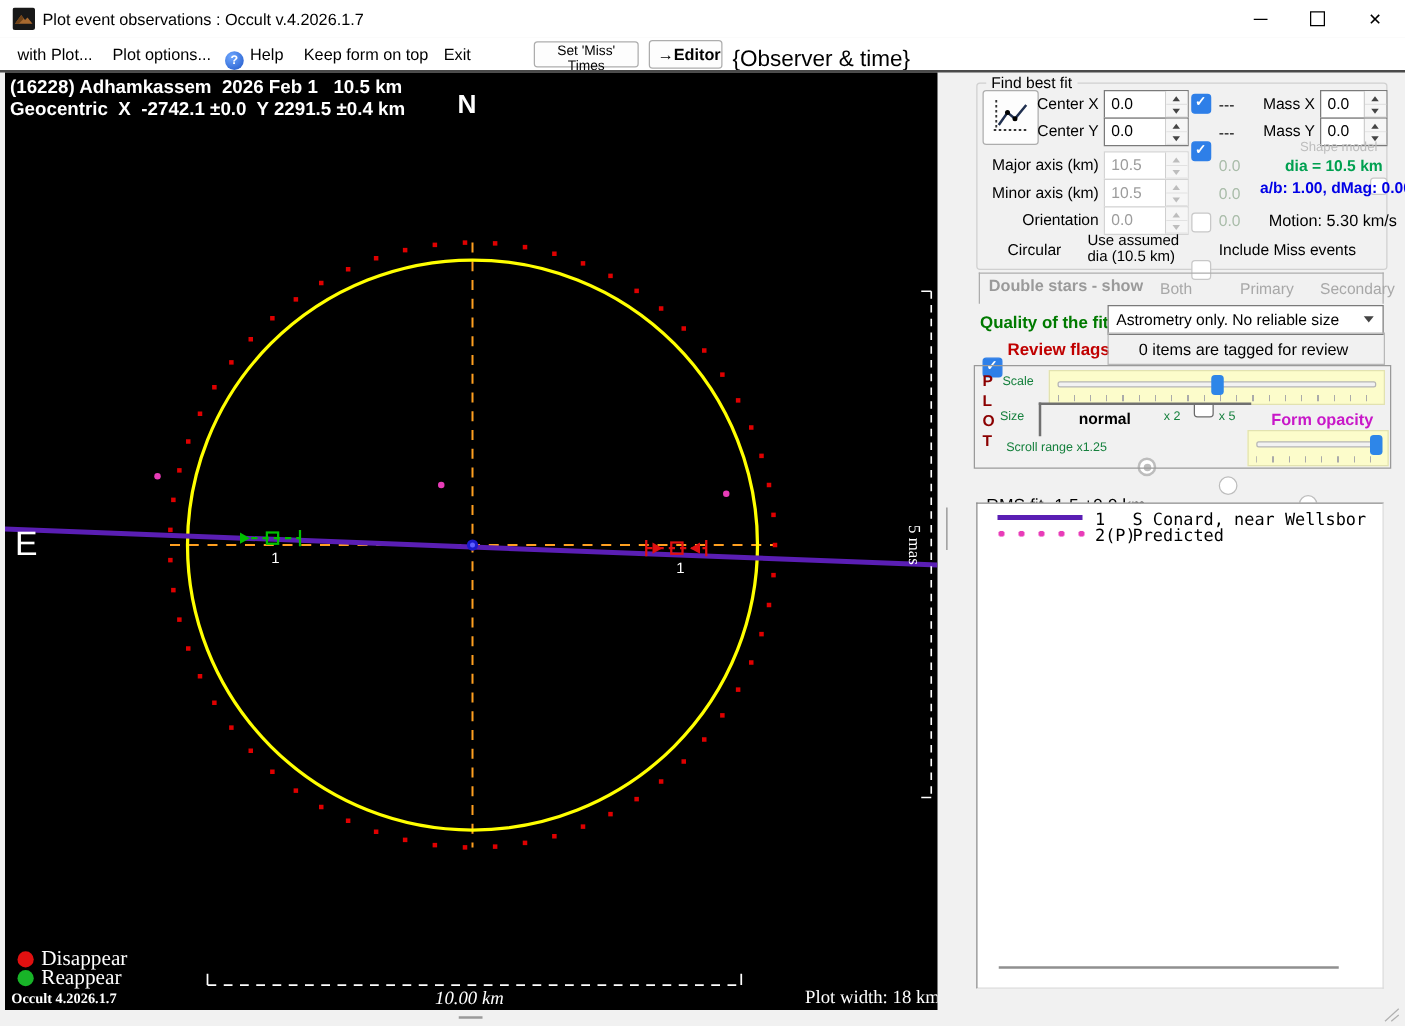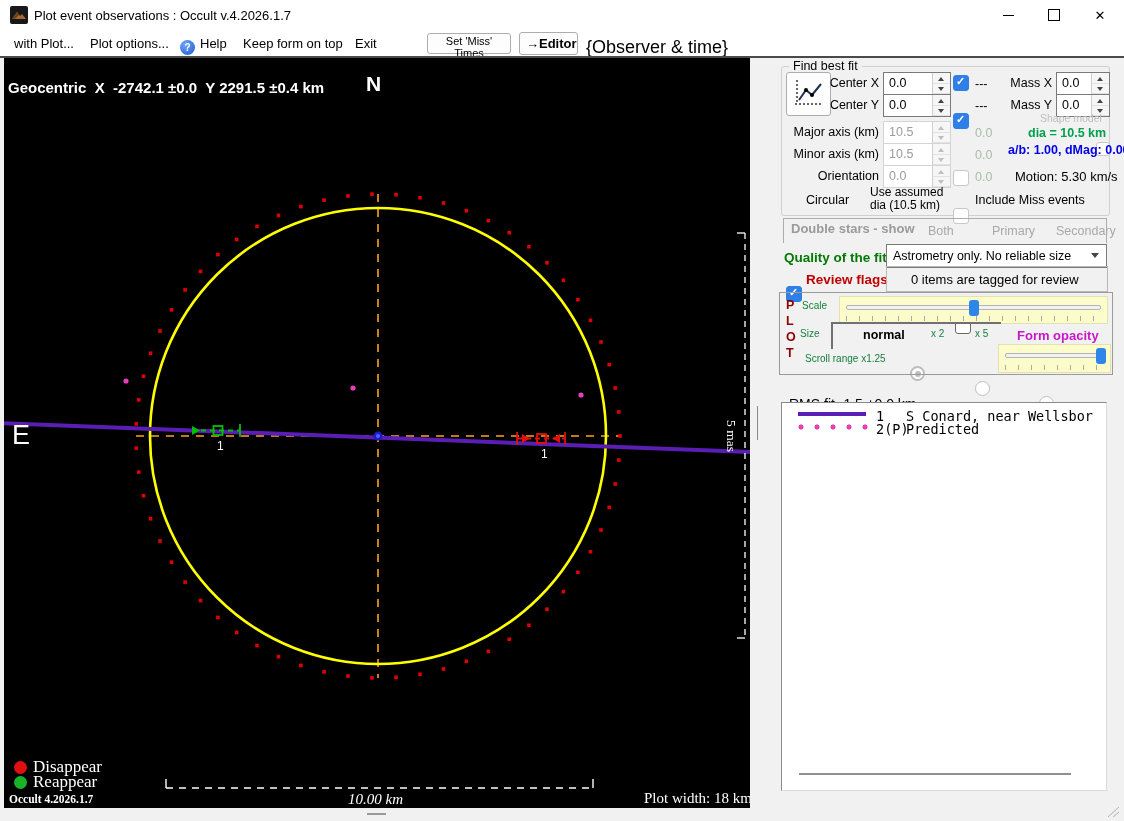--- a/index.html
+++ b/index.html
@@ -205,20 +205,21 @@
       <line x1="162" y1="721" x2="162" y2="730" stroke="#FFF" stroke-width="1.4"></line>
       <line x1="589" y1="721" x2="589" y2="730" stroke="#FFF" stroke-width="1.4"></line>
     </g>
 
     <g>
       <line x1="741" y1="175" x2="741" y2="580" stroke="#FFF" stroke-width="1.3" stroke-dasharray="6 5"></line>
       <line x1="733" y1="175" x2="741" y2="175" stroke="#FFF" stroke-width="1.3"></line>
       <line x1="733" y1="580" x2="741" y2="580" stroke="#FFF" stroke-width="1.3"></line>
     </g>
   </svg>
+  <div class="abs plot-text" style="left:4px;top:3px;font-size:15px;font-weight:bold;">(16228) Adhamkassem  2026 Feb 1   10.5 km</div>
   <div class="abs plot-text" style="left:4px;top:21px;font-size:15px;font-weight:bold;">Geocentric  X  -2742.1 ±0.0  Y 2291.5 ±0.4 km</div>
   <div class="abs plot-text" style="left:362px;top:14px;font-size:21px;font-weight:bold;">N</div>
   <div class="abs plot-text" style="left:8px;top:362px;font-size:27px;">E</div>
   <div class="abs plot-text" style="left:213px;top:381px;font-size:12px;">1</div>
   <div class="abs plot-text" style="left:537px;top:389px;font-size:12px;">1</div>
   <div class="abs plot-text serif" style="left:705px;top:370px;width:44px;text-align:center;font-size:13.5px;transform:rotate(90deg);">5 mas</div>
   <span class="abs leg-dot" style="left:10px;top:703px;background:#E01010;"></span>
   <div class="abs plot-text serif" style="left:29px;top:699px;font-size:17px;">Disappear</div>
   <span class="abs leg-dot" style="left:10px;top:718px;background:#18B428;"></span>
   <div class="abs plot-text serif" style="left:29px;top:714px;font-size:17px;">Reappear</div>

